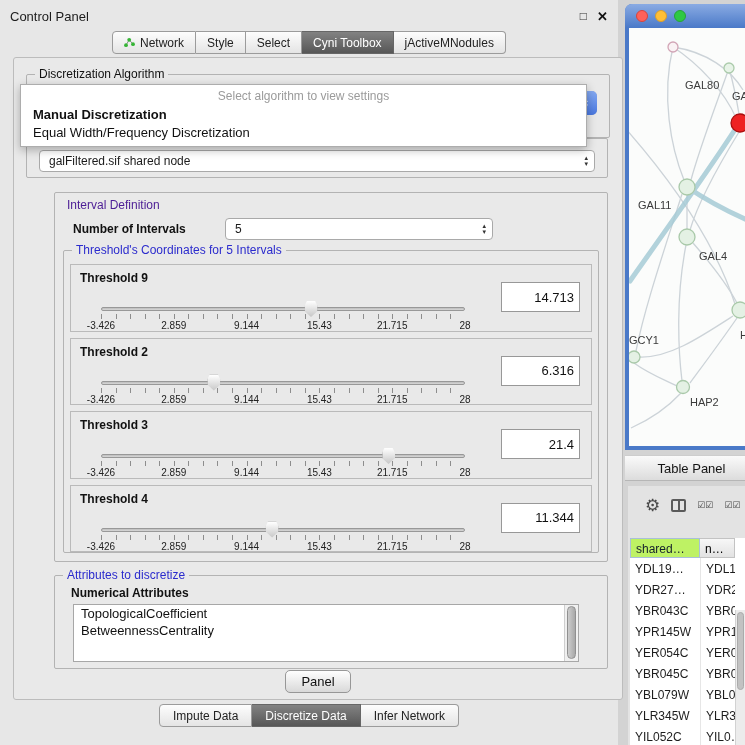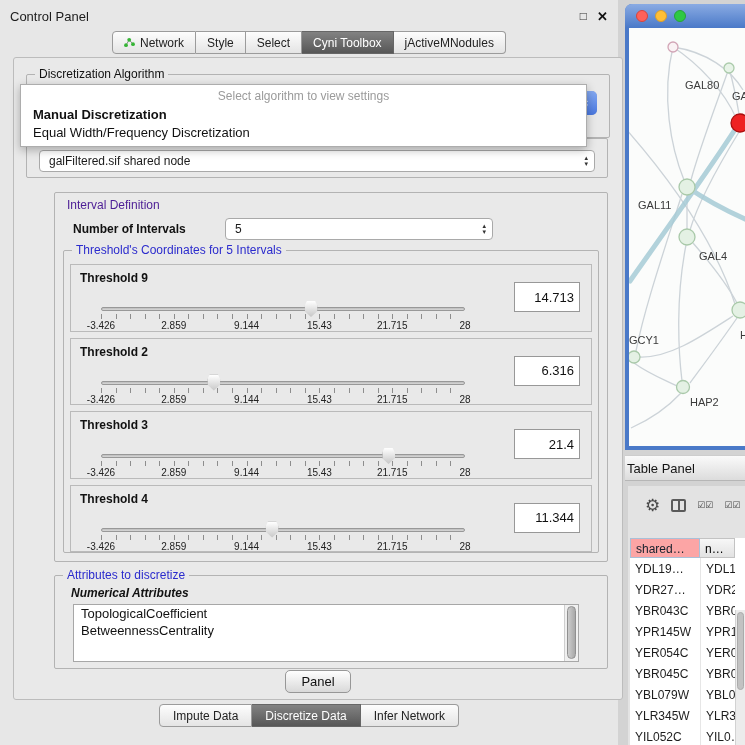--- a/index.html
+++ b/index.html
@@ -61,25 +61,25 @@
   .th-slider { position:absolute; left:30px; top:36px; width:364px; height:30px; }
   .th-track { position:absolute; left:0; top:6px; width:100%; height:4px; background:linear-gradient(#bdbdbd,#d8d8d8);
               border:1px solid #989898; border-radius:3px; }
   .th-thumb { position:absolute; top:0; width:13px; height:16px; background:linear-gradient(#ffffff,#c6c6c6);
               clip-path:polygon(0 32%,18% 0,82% 0,100% 32%,100% 62%,50% 100%,0 62%);
               transform:translateX(-50%); filter:drop-shadow(0 0 1px #777); z-index:2; }
   .th-ticks { position:absolute; left:0; top:13px; width:100%; height:5px;
               background:repeating-linear-gradient(to right,#8d8d8d 0 1px,transparent 1px 14.56px); }
   .th-scale { position:absolute; left:0; top:19px; width:100%; font-size:10px; color:#222; }
   .th-scale span { position:absolute; transform:translateX(-50%); white-space:nowrap; }
-  .th-value { position:absolute; right:11px; top:17px; width:66px; height:30px; background:#fff; border:1px solid #989898;
+  .th-value { position:absolute; right:11px; top:17px; width:79px; height:30px; background:#fff; border:1px solid #989898;
               font-size:13px; font-family:inherit; text-align:right; padding:0 5px; color:#111; }
 
   .attributes-group { left:40px; top:517px; right:14px; height:94px; }
-  .attr-subtitle { position:absolute; left:16px; top:10px; font-size:12px; font-weight:bold; color:#111;font-style:italic; }
+  .attr-subtitle { position:absolute; left:16px; top:10px; font-size:12px; font-weight:bold; color:#111; }
   .listbox { position:absolute; left:18px; top:28px; right:28px; bottom:6px; background:#fff; border:1px solid #a7a7a7; overflow:hidden; font-size:13px; }
   .list-item { padding-left:7px; line-height:17px; color:#111; white-space:nowrap; }
   .list-scrollbar { position:absolute; right:0; top:0; bottom:0; width:14px; background:#f0f0f0; border-left:1px solid #cfcfcf; }
   .list-scrollbar .thumb { margin:1px 2px; height:calc(100% - 3px); background:linear-gradient(to right,#cdcdcd,#a8a8a8); border:1px solid #909090; border-radius:5px; }
 
   .apply-btn { position:absolute; left:50%; transform:translateX(-50%); top:612px; width:66px; height:23px;
                border:1px solid #979797; border-radius:5px; background:linear-gradient(#fefefe,#d9d9d9);
                font-size:13px; font-family:inherit; color:#111; }
 
   .bottom-tabs { position:absolute; top:704px; left:0; width:618px; }
@@ -92,33 +92,33 @@
   .tl { width:12px; height:12px; border-radius:50%; }
   .tl.red    { background:#ff6159; border:1px solid #d5443e; }
   .tl.yellow { background:#ffbf36; border:1px solid #d89e2d; }
   .tl.green  { background:#2ec944; border:1px solid #27a339; }
   .nw-canvas { position:absolute; left:4px; top:24px; width:116px; height:418px; background:#fbfcfb; overflow:hidden; }
   .nw-canvas svg text { font-family:"Liberation Sans", sans-serif; font-size:11px; fill:#3a3a3a; }
 
   
   .table-panel-header { position:absolute; left:625px; top:455px; width:120px; height:26px;
                         background:linear-gradient(#fafafa,#dcdcdc); border-top:1px solid #cdcdcd; border-bottom:1px solid #b6b6b6;
-                        display:flex; align-items:center; padding-left:2px; font-size:13px; color:#141414; }
+                        display:flex; align-items:center; padding-left:13px; font-size:13px; color:#141414;justify-content:center; }
 
   .table-window { position:absolute; left:628px; top:486px; width:117px; height:259px; background:#e3e3e3; }
   .tp-toolbar { position:absolute; left:0; top:0; right:0; height:38px; display:flex; align-items:center; gap:11px; padding-left:17px; }
   .tp-icon { color:#4a4a4a; }
   .gear-glyph { font-size:17px; line-height:17px; }
   .columns-icon { width:15px; height:13px; border:2px solid #5a5a5a; border-radius:2px; position:relative; }
   .columns-icon::before { content:""; position:absolute; left:50%; top:0; bottom:0; width:2px; background:#5a5a5a; margin-left:-1px; }
   .checks { font-size:9px; line-height:9px; }
 
   .tp-table { position:absolute; left:2px; top:52px; right:0; bottom:0; background:#fff; }
   .tp-head { display:flex; height:20px; margin-right:10px; }
-  .th-c1 { width:70px; background:#fca5a5; border:1px solid #a9c0d8; font-size:12px; color:#15202c; padding:3px 0 0 5px; white-space:nowrap; overflow:hidden; }
+  .th-c1 { width:70px; background:#bef264; border:1px solid #a9c0d8; font-size:12px; color:#15202c; padding:3px 0 0 5px; white-space:nowrap; overflow:hidden; }
   .th-c2 { flex:1; background:linear-gradient(#f7f7f7,#e2e2e2); border:1px solid #c3c3c3; border-left:none; font-size:12px; padding:3px 0 0 5px; white-space:nowrap; overflow:hidden; }
   .tp-row { display:flex; height:21px; font-size:12px; color:#1d1d1d;justify-content:space-between; }
   .td-c1 { width:70px; padding:4px 0 0 5px; white-space:nowrap; overflow:hidden; }
   .td-c2 { flex:1; padding:4px 0 0 5px; border-left:1px solid #e6e6e6; margin-right:10px; white-space:nowrap; overflow:hidden; }
   .tp-scrollbar { position:absolute; right:0; top:72px; bottom:0; width:10px; background:#ececec; border-left:1px solid #d2d2d2; }
   .tp-scrollbar .thumb { margin:2px 1px; height:78px; background:#c2c2c2; border:1px solid #ababab; border-radius:4px; }
 </style>
 </head>
 <body>
 

